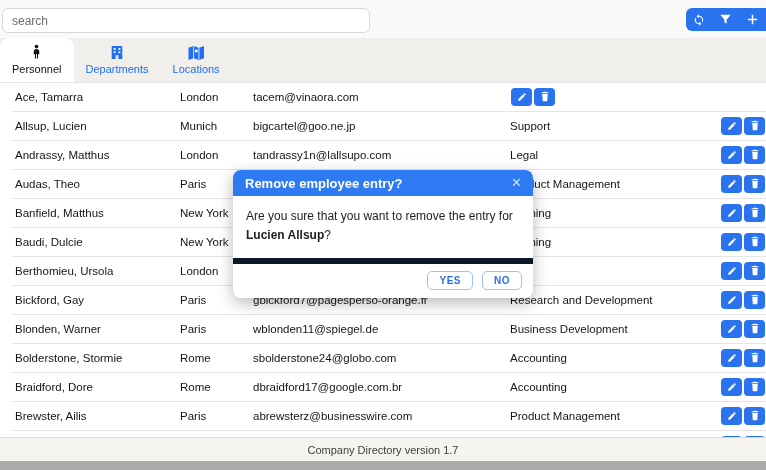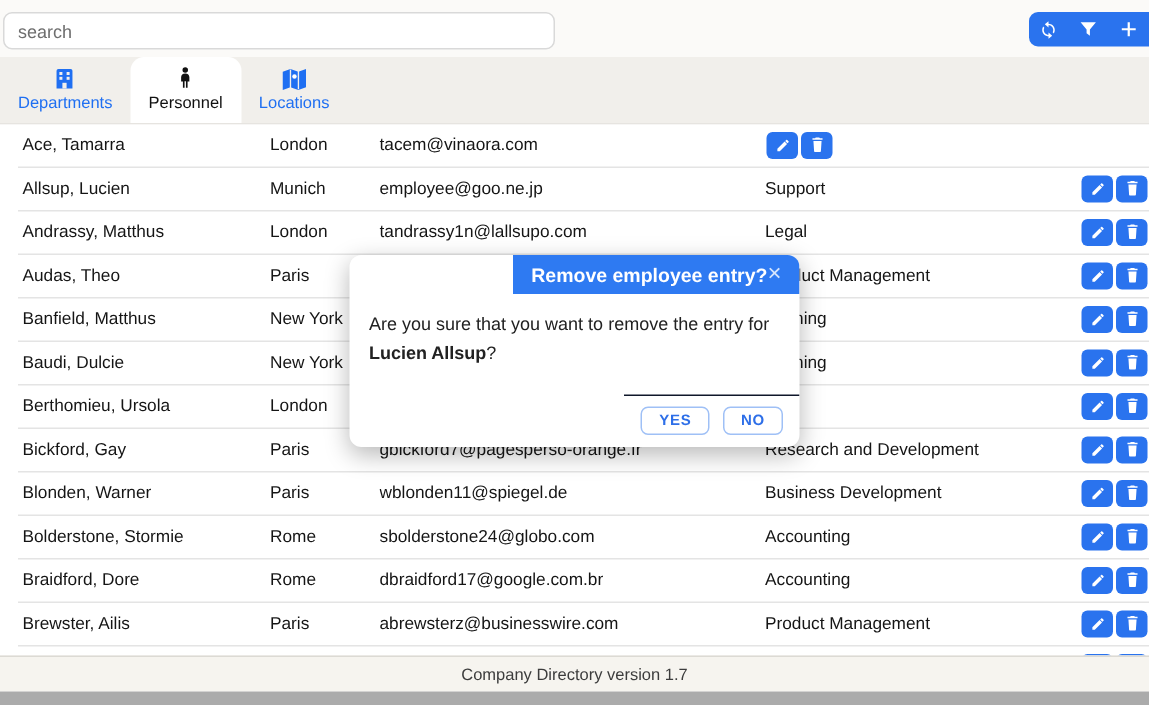--- a/index.html
+++ b/index.html
@@ -55,28 +55,28 @@
 
   
   .app-footer{position:absolute;left:0;top:437px;width:766px;height:24px;background:var(--footer-bg);
     border-top:1px solid #dcdad4;display:flex;align-items:center;justify-content:center;
     font-size:11px;color:#3c3c3c;z-index:5;}
   .bottom-bar{position:absolute;left:0;top:461px;width:766px;height:9px;background:var(--bottom-bar);z-index:5;}
 
   
   .modal{position:absolute;left:233px;top:170px;width:300px;height:128px;background:#fff;
     border-radius:8px;box-shadow:0 5px 16px rgba(0,0,0,.28);z-index:10;
-    display:flex;flex-direction:column;overflow:hidden;align-items:flex-end;}
+    display:flex;flex-direction:column;overflow:hidden;}
   .modal-header{height:26px;background:var(--modal-header);display:flex;align-items:center;
     padding:0 12px;flex:none;}
   .modal-title{color:#fff;font-size:13px;font-weight:bold;flex:1;}
   .modal-close{color:rgba(255,255,255,.8);font-size:16px;line-height:1;cursor:pointer;
     background:none;border:none;padding:0;}
   .modal-body{flex:1;padding:11px 13px;font-size:12px;color:#222;line-height:1.55;}
-  .modal-footer{flex:none;border-top:1px solid #0f172a;padding:7px 11px 8px;
+  .modal-footer{flex:none;border-top:6px solid #0f172a;padding:7px 11px 8px;
     display:flex;justify-content:flex-end;gap:9px;}
   .dlg-btn{background:#fff;border:1px solid #9fc0f6;border-radius:5px;color:#2e6fe8;
     font-size:10px;font-weight:bold;letter-spacing:.5px;padding:3px 11px;cursor:pointer;
     font-family:"Liberation Sans","DejaVu Sans",sans-serif;}
 </style>
 </head>
 <body>
 
 <div class="topbar">
   <input class="search-input" type="text" placeholder="search" style="">
@@ -100,42 +100,42 @@
       <span>
         <svg width="13" height="13" viewBox="0 0 14 14">
           <path fill="#fff" d="M6.2 2h1.6v4.2H12v1.6H7.8V12H6.2V7.8H2V6.2h4.2z"></path>
         </svg>
       </span>
     </button>
   </div>
 </div>
 
 <div class="tabbar">
+  <div class="tab active">
+    <span class="tab-icon">
+      <svg width="11" height="16" viewBox="0 0 12 16">
+        <circle cx="6" cy="2.1" r="2" fill="#111"></circle>
+        <path fill="#111" d="M6 4.8c-1.9 0-3 1.1-3 2.7v3h1.3V15h1.2v-4.7h1V15h1.2v-4.5H9v-3C9 5.9 7.9 4.8 6 4.8z"></path>
+      </svg>
+    </span>
+    <span class="tab-label">Personnel</span>
+  </div>
   <div class="tab">
     <span class="tab-icon">
       <svg width="14" height="15" viewBox="0 0 14 15">
         <path fill="#1f6ff2" d="M3 1h8c.8 0 1.3.5 1.3 1.3V14H1.7V2.3C1.7 1.5 2.2 1 3 1z"></path>
         <rect x="3.6" y="3" width="2" height="2" fill="#f1efeb"></rect>
           <rect x="8.4" y="3" width="2" height="2" fill="#f1efeb"></rect>
         <rect x="3.6" y="6.2" width="2" height="2" fill="#f1efeb"></rect>
           <rect x="8.4" y="6.2" width="2" height="2" fill="#f1efeb"></rect>
         <rect x="5.6" y="10.2" width="2.8" height="3.8" fill="#f1efeb"></rect>
       </svg>
     </span>
     <span class="tab-label">Departments</span>
   </div>
-  <div class="tab active">
-    <span class="tab-icon">
-      <svg width="11" height="16" viewBox="0 0 12 16">
-        <circle cx="6" cy="2.1" r="2" fill="#111"></circle>
-        <path fill="#111" d="M6 4.8c-1.9 0-3 1.1-3 2.7v3h1.3V15h1.2v-4.7h1V15h1.2v-4.5H9v-3C9 5.9 7.9 4.8 6 4.8z"></path>
-      </svg>
-    </span>
-    <span class="tab-label">Personnel</span>
-  </div>
   <div class="tab">
     <span class="tab-icon">
       <svg width="17" height="14" viewBox="0 0 17 14">
         <path fill="#1f6ff2" d="M5.6 0 .5 1.8V14l5.1-1.8 5.3 1.8 5.1-1.8V0l-5.1 1.8z"></path>
         <rect x="5.2" y="0.4" width="0.9" height="12.6" fill="#f1efeb"></rect>
         <rect x="10.5" y="0.9" width="0.9" height="12.6" fill="#f1efeb"></rect>
         <circle cx="8.3" cy="5" r="1.5" fill="#fff"></circle>
       </svg>
     </span>
     <span class="tab-label">Locations</span>
@@ -160,21 +160,21 @@
           <svg width="10" height="11" viewBox="0 0 14 15">
             <path fill="#fff" d="M9.3 1.5 8.6.7H5.4l-.7.8H2.3v1.4h9.4V1.5zM3.2 4h7.6l-.6 9.3c-.03.5-.44.9-.94.9H4.74c-.5 0-.91-.4-.94-.9z"></path>
           </svg>
         </span>
       </button>
     </span>
   </div>
     <div class="row">
     <span class="c-name">Allsup, Lucien</span>
     <span class="c-city">Munich</span>
-    <span class="c-email">employee@goo.ne.jp</span>
+    <span class="c-email">bigcartel@goo.ne.jp</span>
     <span class="c-dept">Support</span>
     <span class="actions">
       <button class="act-btn">
         <span>
           <svg width="10" height="10" viewBox="0 0 16 16">
             <path fill="#fff" d="M2 11.4V14h2.6l7.7-7.7-2.6-2.6zM13.9 4.5c.27-.27.27-.72 0-1l-1.4-1.4c-.28-.27-.73-.27-1 0l-1.2 1.2 2.4 2.4z"></path>
           </svg>
         </span>
       </button>
       <button class="act-btn">

